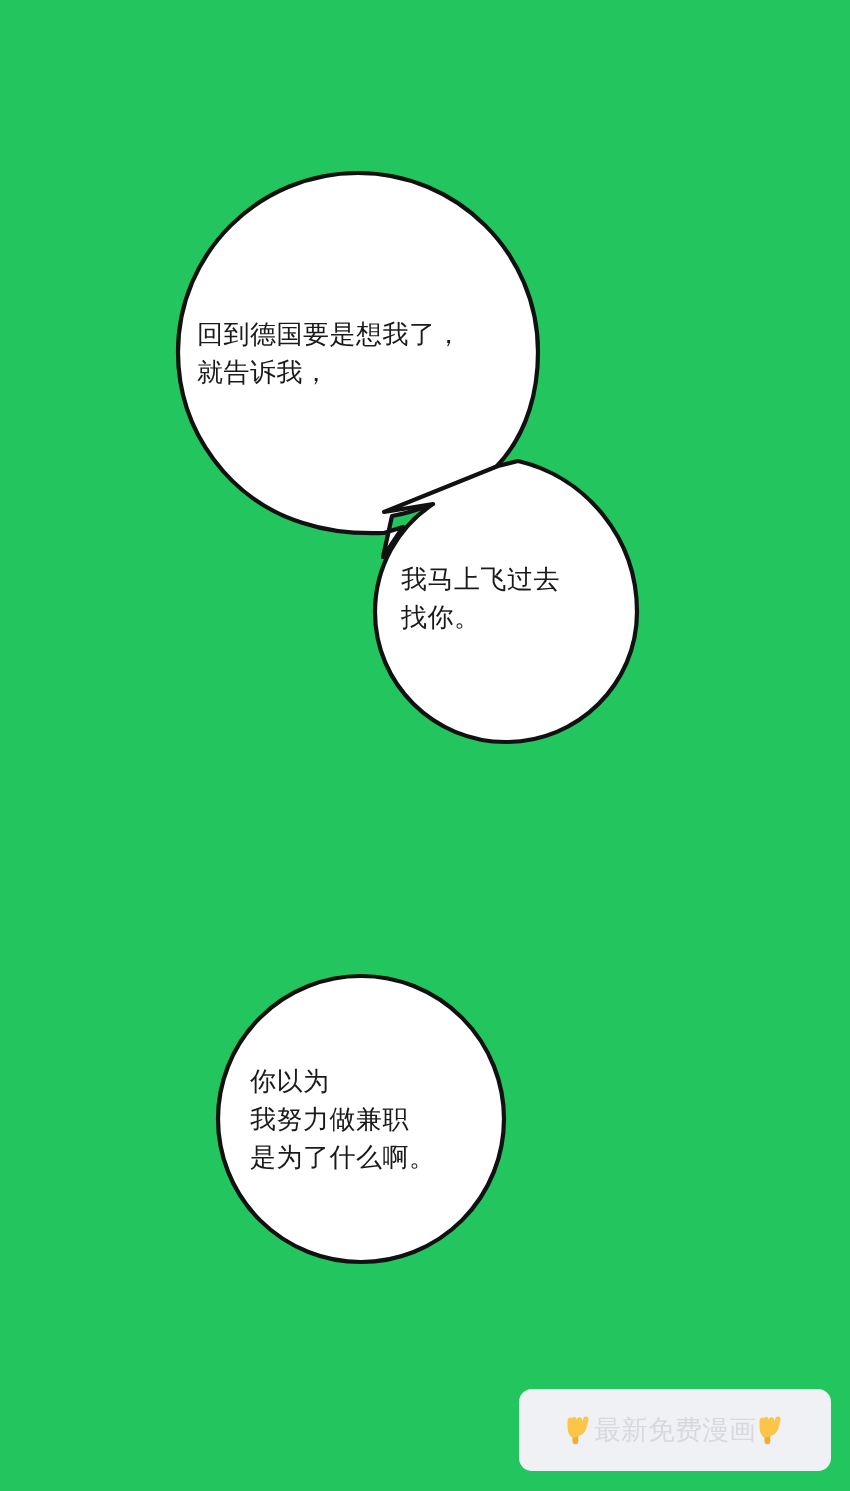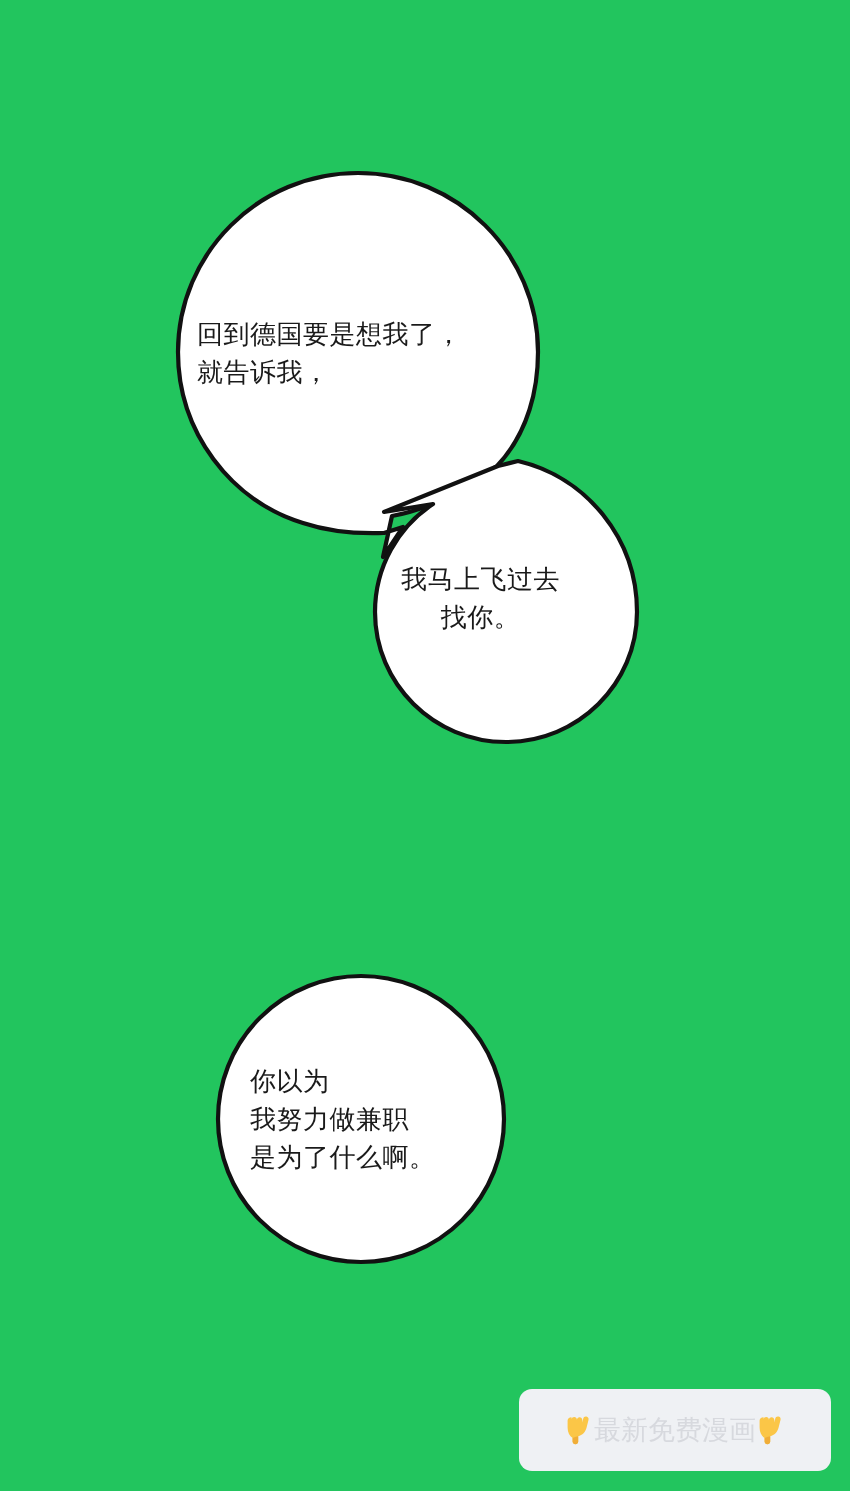--- a/index.html
+++ b/index.html
@@ -28,21 +28,21 @@
   .bubble-text {
     position: absolute;
     color: #1a1a1a;
     font-size: 26px;
     line-height: 38px;
     letter-spacing: 0.5px;
     white-space: pre;
     font-weight: 400;
   }
   #bubble1-text { left: 197px; top: 315px; }
-  #bubble2-text { left: 401px; top: 560px; text-align: center; }
+  #bubble2-text { left: 401px; top: 560px; }
   #bubble3-text { left: 250px; top: 1062px; }
 
   
   #watermark {
     position: absolute;
     left: 519px;
     top: 1389px;
     width: 312px;
     height: 82px;
     background: #eff1f4;

